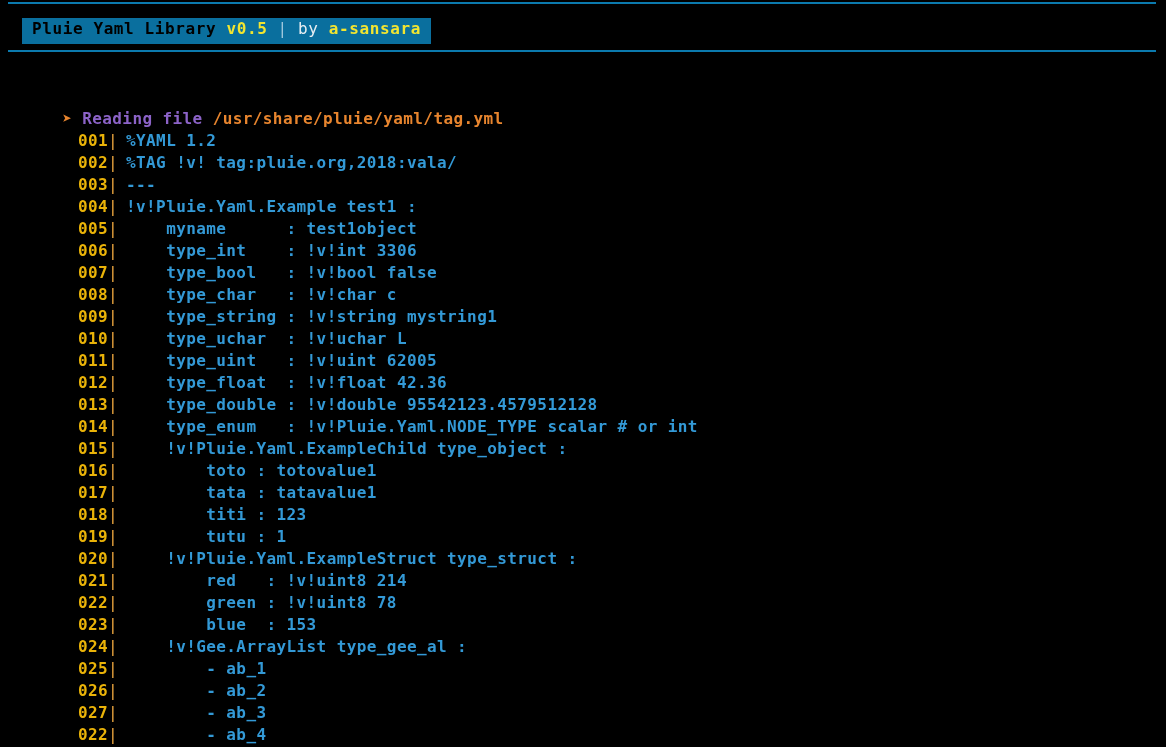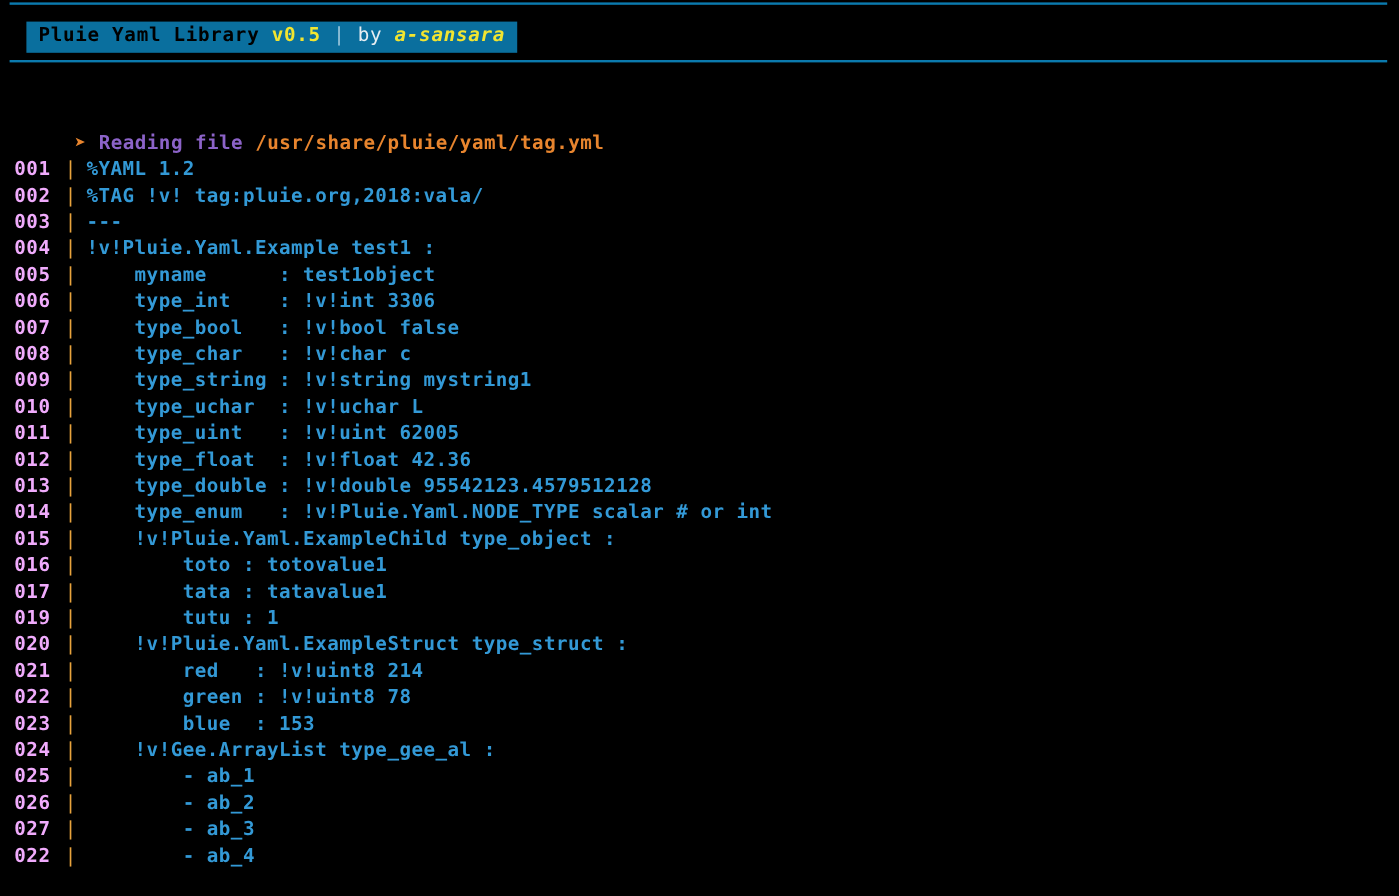--- a/index.html
+++ b/index.html
@@ -43,21 +43,21 @@
     display: flex;
     align-items: flex-start;
     padding: 0 10px;
     white-space: pre;
     font-weight: bold;
     letter-spacing: 0.6px;
   }
   .banner .b-version { color: #f2e530; }
   .banner .b-sep     { color: #9fc8dd; font-weight: normal; }
   .banner .b-by      { color: #e8eef2; font-weight: normal; }
-  .banner .b-author  { color: #f2e530; font-style: italic; }
+  .banner .b-author  { color: #f2e530; }
 
   
   .status-line {
     position: absolute;
     left: 22px;
     top: 86px;
     white-space: pre;
     font-weight: bold;
     letter-spacing: 0.4px;
     text-align: right;
@@ -76,22 +76,23 @@
   .code-row {
     height: 22px;
     line-height: 22px;
     white-space: pre;
     font-weight: bold;
     letter-spacing: 0.4px;
   }
   .ln {
     display: inline-block;
     width: 54px;
-    text-align: center;
-    color: #f0abfc;
+    text-align: right;
+    margin-left: 54px;
+    color: #eab308;
   }
   .gutter {
     display: inline-block;
     width: 18px;
     color: #e8a33d;
     font-weight: normal;
   }
   .src {
     color: #3399d6;
   }
@@ -124,20 +125,21 @@
       <div class="code-row"><span class="ln">008</span><span class="gutter">|</span><span class="src">    type_char   : !v!char c</span></div>
       <div class="code-row"><span class="ln">009</span><span class="gutter">|</span><span class="src">    type_string : !v!string mystring1</span></div>
       <div class="code-row"><span class="ln">010</span><span class="gutter">|</span><span class="src">    type_uchar  : !v!uchar L</span></div>
       <div class="code-row"><span class="ln">011</span><span class="gutter">|</span><span class="src">    type_uint   : !v!uint 62005</span></div>
       <div class="code-row"><span class="ln">012</span><span class="gutter">|</span><span class="src">    type_float  : !v!float 42.36</span></div>
       <div class="code-row"><span class="ln">013</span><span class="gutter">|</span><span class="src">    type_double : !v!double 95542123.4579512128</span></div>
       <div class="code-row"><span class="ln">014</span><span class="gutter">|</span><span class="src">    type_enum   : !v!Pluie.Yaml.NODE_TYPE scalar # or int</span></div>
       <div class="code-row"><span class="ln">015</span><span class="gutter">|</span><span class="src">    !v!Pluie.Yaml.ExampleChild type_object :</span></div>
       <div class="code-row"><span class="ln">016</span><span class="gutter">|</span><span class="src">        toto : totovalue1</span></div>
       <div class="code-row"><span class="ln">017</span><span class="gutter">|</span><span class="src">        tata : tatavalue1</span></div>
+      <div class="code-row"><span class="ln">018</span><span class="gutter">|</span><span class="src">        titi : 123</span></div>
       <div class="code-row"><span class="ln">019</span><span class="gutter">|</span><span class="src">        tutu : 1</span></div>
       <div class="code-row"><span class="ln">020</span><span class="gutter">|</span><span class="src">    !v!Pluie.Yaml.ExampleStruct type_struct :</span></div>
       <div class="code-row"><span class="ln">021</span><span class="gutter">|</span><span class="src">        red   : !v!uint8 214</span></div>
       <div class="code-row"><span class="ln">022</span><span class="gutter">|</span><span class="src">        green : !v!uint8 78</span></div>
       <div class="code-row"><span class="ln">023</span><span class="gutter">|</span><span class="src">        blue  : 153</span></div>
       <div class="code-row"><span class="ln">024</span><span class="gutter">|</span><span class="src">    !v!Gee.ArrayList type_gee_al :</span></div>
       <div class="code-row"><span class="ln">025</span><span class="gutter">|</span><span class="src">        - ab_1</span></div>
       <div class="code-row"><span class="ln">026</span><span class="gutter">|</span><span class="src">        - ab_2</span></div>
       <div class="code-row"><span class="ln">027</span><span class="gutter">|</span><span class="src">        - ab_3</span></div>
       <div class="code-row"><span class="ln">022</span><span class="gutter">|</span><span class="src">        - ab_4</span></div>

